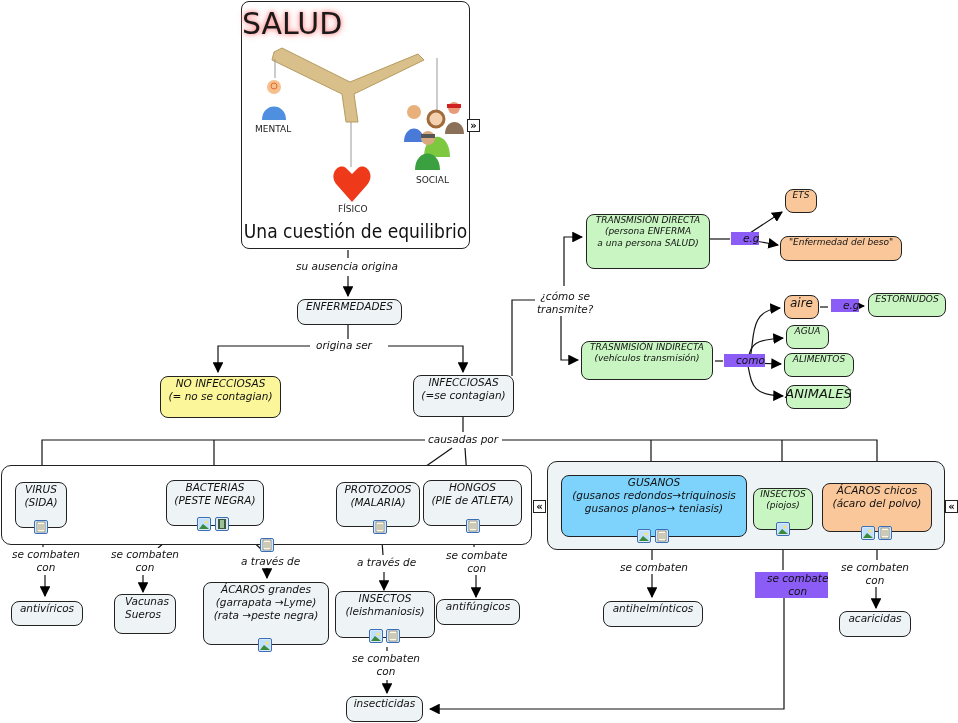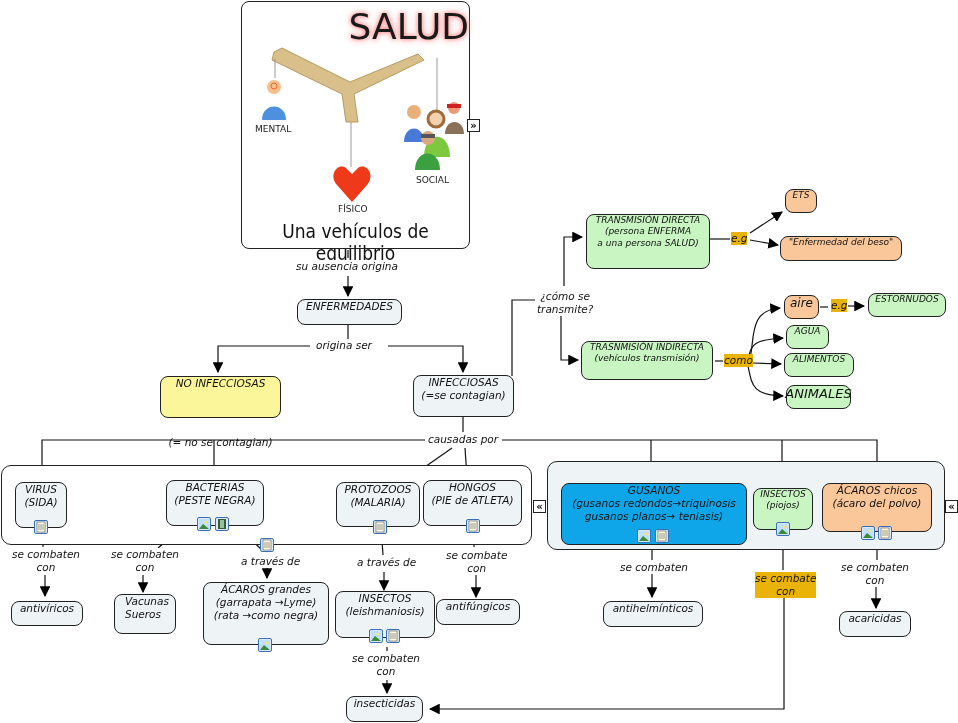--- a/index.html
+++ b/index.html
@@ -4,39 +4,39 @@
 <style>
   html, body { margin:0; padding:0; background:#ffffff; }
   body { width:958px; height:723px; position:relative; overflow:hidden;
          font-family:"DejaVu Sans", sans-serif; }
   #canvas { position:absolute; left:0; top:0; width:958px; height:723px; }
   .node { position:absolute; box-sizing:border-box; border:1px solid #222;
           border-radius:8px; display:flex; flex-direction:column;
           align-items:center; text-align:center;
           font-style:italic; color:#111; line-height:1.25; font-size:10.5px; }
   .n-def { background:#eef3f6; }
-  .n-yel { background:#fbf69a;gap:46px; }
+  .n-yel { background:#fbf69a; }
   .n-grn { background:#c8f5c2; }
   .n-org { background:#fac79a; }
-  .n-gold { background:#0ea5e9;margin-top:8px; }
+  .n-gold { background:#7dd3fc; }
   .node span { display:block; white-space:nowrap; }
   .group { position:absolute; box-sizing:border-box; border:1px solid #222; border-radius:10px; }
   .lbl { position:absolute; font-style:italic; font-size:10.5px; color:#111;
          background:#fff; text-align:center; line-height:1.25; white-space:nowrap; }
-  .lbl.green { background:#eab308; }
+  .lbl.green { background:#8b5cf6;padding-left:12px; }
   .res { position:absolute; width:14px; height:14px; box-sizing:border-box;
          border:1px solid #3a6fb6; background:#dbe8f7; border-radius:2px; }
   .res svg { width:12px; height:12px; display:block; }
   .collapse { position:absolute; width:13px; height:13px; box-sizing:border-box;
               border:1px solid #222; background:#fff; font-size:10px; line-height:11px;
               text-align:center; font-weight:bold; }
   #salud-box { position:absolute; left:241px; top:1px; width:229px; height:248px;
                box-sizing:border-box; border:1px solid #222; border-radius:8px; background:#fff; }
-  #salud-title { position:absolute; left:0; width:100%; top:4px; text-align:right;
-                 font-size:36px; color:#1a1a1a; text-shadow:0 0 4px #ff7b7b, 0 0 8px #ffb0b0; font-style:normal; }
+  #salud-title { position:absolute; left:0; width:100%; top:4px; text-align:left;
+                 font-size:30px; color:#1a1a1a; text-shadow:0 0 4px #ff7b7b, 0 0 8px #ffb0b0; font-style:normal; }
   #salud-sub { position:absolute; left:0; width:100%; top:218px; text-align:center;
                font-size:19px; color:#111; font-family:"DejaVu Sans Condensed","DejaVu Sans", sans-serif; }
   .cap { position:absolute; font-size:9px; color:#222; font-style:normal; }
 </style>
 </head>
 <body>
 
 <svg id="canvas" viewBox="0 0 958 723">
   <defs>
     <marker id="ah" viewBox="0 0 10 10" refX="9" refY="5" markerWidth="9" markerHeight="9" orient="auto-start-reverse">
@@ -127,21 +127,21 @@
     <path d="M203,92 C203,76 222,76 222,92 z" fill="#8a7058"></path>
     <circle cx="194" cy="77" r="8" fill="#f4d2b0" stroke="#a06a3a" stroke-width="3"></circle>
     <path d="M182,115 C182,88 208,88 208,115 z" fill="#7ec840"></path>
     <circle cx="186" cy="96" r="7" fill="#d8a880"></circle>
     <rect x="179" y="92" width="14" height="4" fill="#555"></rect>
     <path d="M173,128 C173,106 198,106 198,128 z" fill="#3aa040"></path>
   </svg>
   <div class="cap" style="left:13px;top:122px">MENTAL</div>
   <div class="cap" style="left:96px;top:202px">FÍSICO</div>
   <div class="cap" style="left:174px;top:173px">SOCIAL</div>
-  <div id="salud-sub">Una vehículos de equilibrio</div>
+  <div id="salud-sub">Una cuestión de equilibrio</div>
 </div>
 <div class="collapse" style="left:467px;top:119px">»</div>
 
 <div class="group" style="left:1px;top:465px;width:531px;height:80px;background:#fff"></div>
 <div class="collapse" style="left:533px;top:500px">«</div>
 <div class="group" style="left:547px;top:461px;width:398px;height:89px;background:#eef3f6"></div>
 <div class="collapse" style="left:945px;top:500px">«</div>
 
 <div class="lbl" style="left:296px;top:260px">su ausencia origina</div>
 <div class="lbl" style="left:316px;top:339px">origina ser</div>
@@ -257,21 +257,21 @@
 <div class="node n-def" style="left:11px;top:601px;width:72px;height:25px">
   <span>antivíricos</span>
 </div>
 <div class="node n-def" style="left:114px;top:594px;width:62px;height:40px;align-items:flex-start;padding-left:10px">
   <span>Vacunas</span>
   <span>Sueros</span>
 </div>
 <div class="node n-def" style="left:203px;top:582px;width:126px;height:63px">
   <span>ÁCAROS grandes</span>
   <span>(garrapata →Lyme)</span>
-  <span>(rata →como negra)</span>
+  <span>(rata →peste negra)</span>
 </div>
 <div class="node n-def" style="left:335px;top:591px;width:100px;height:47px">
   <span>INSECTOS</span>
   <span>(leishmaniosis)</span>
 </div>
 <div class="node n-def" style="left:436px;top:599px;width:84px;height:26px">
   <span>antifúngicos</span>
 </div>
 <div class="node n-def" style="left:346px;top:696px;width:77px;height:26px">
   <span>insecticidas</span>

